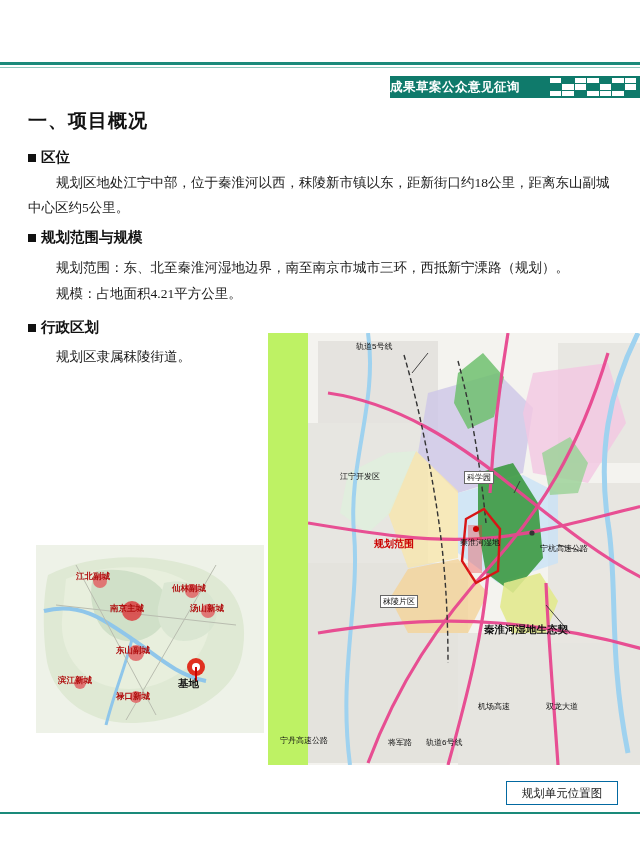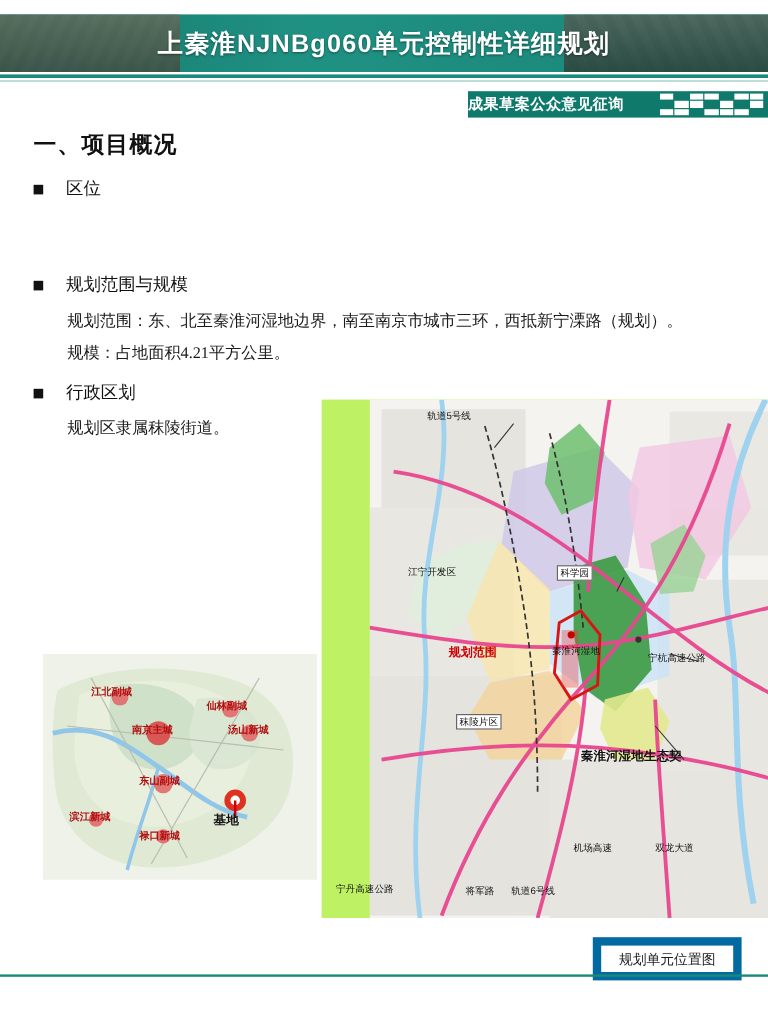--- a/index.html
+++ b/index.html
@@ -96,25 +96,25 @@
     left: 28px;
     font-size: 19px;
     font-weight: bold;
     color: #111;
     letter-spacing: 1px;
   }
   .sub-head {
     position: absolute;
     left: 28px;
     font-size: 14.5px;
-    font-weight: normal;
+    font-weight: bold;
     color: #111;
     display: flex;
     align-items: center;
-    gap: 19px;
+    gap: 5px;
   }
   .sub-head .mark {
     width: 8px; height: 8px; background: #111; display: inline-block;
   }
   .para {
     position: absolute;
     left: 28px;
     width: 584px;
     font-size: 13.5px;
     line-height: 25px;
@@ -138,21 +138,21 @@
     left: 36px; top: 545px;
     width: 228px; height: 188px;
     background: #eef1e9;
     overflow: hidden;
   }
 
   .caption-box {
     position: absolute;
     right: 22px; top: 781px;
     width: 110px; height: 22px;
-    border: 7px solid #0369a1;
+    border: 1px solid #0369a1;
     background: #fff;
     display: flex; align-items: center; justify-content: center;
     font-size: 11.5px;
     color: #222;
   }
 
   
   .footer-rule {
     position: absolute; left: 0; top: 812px; width: 640px; height: 2px;
     background: #1a8a7a;
@@ -189,25 +189,20 @@
     color: #b01010;
     font-weight: bold;
     font-size: 8.5px;
   }
 </style>
 </head>
 <body>
 
 <div class="page">
 
-  <div class="header-band">
-    <div class="photo-left"></div>
-    <div class="photo-right"></div>
-    <div class="header-title">上秦淮NJNBg060单元控制性详细规划</div>
-  </div>
   <div class="header-rule"></div>
   <div class="header-rule2"></div>
 
   <div class="subbanner">
     <div class="label">成果草案公众意见征询</div>
     <div class="checkers">
       <i class="on"></i>
         <i></i>
         <i class="on"></i>
         <i class="on"></i>
@@ -230,20 +225,21 @@
         <i></i>
     </div>
   </div>
 
   <div class="sec-title" style="top:108px;">一、项目概况</div>
 
   <div class="sub-head" style="top:148px;">
     <span class="mark"></span>
     <span>区位</span>
   </div>
+  <div class="para" style="top:170px;">规划区地处江宁中部，位于秦淮河以西，秣陵新市镇以东，距新街口约18公里，距离东山副城中心区约5公里。</div>
 
   <div class="sub-head" style="top:228px;">
     <span class="mark"></span>
     <span>规划范围与规模</span>
   </div>
   <div class="para" style="top:255px;">规划范围：东、北至秦淮河湿地边界，南至南京市城市三环，西抵新宁溧路（规划）。</div>
   <div class="para" style="top:281px;">规模：占地面积4.21平方公里。</div>
 
   <div class="sub-head" style="top:318px;">
     <span class="mark"></span>

